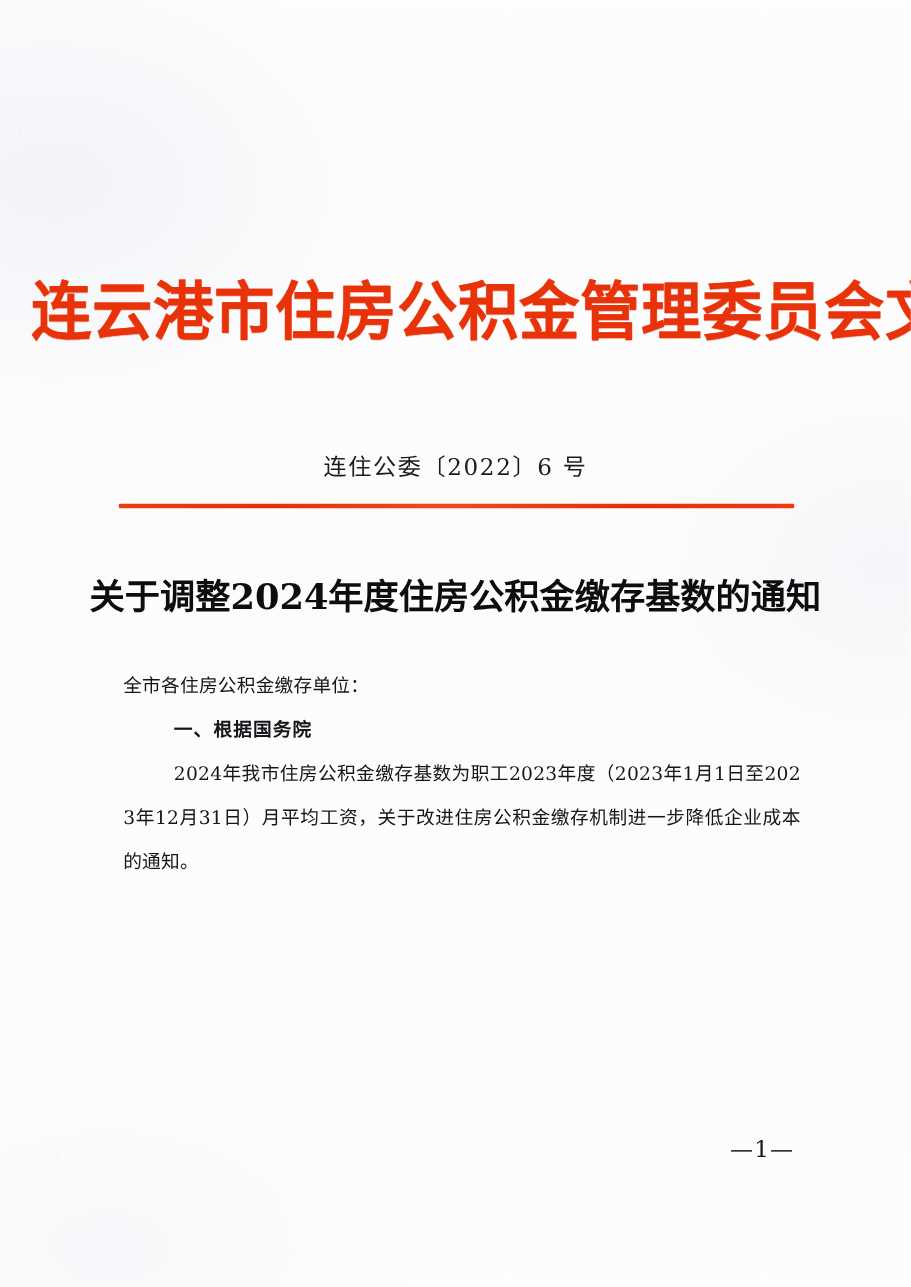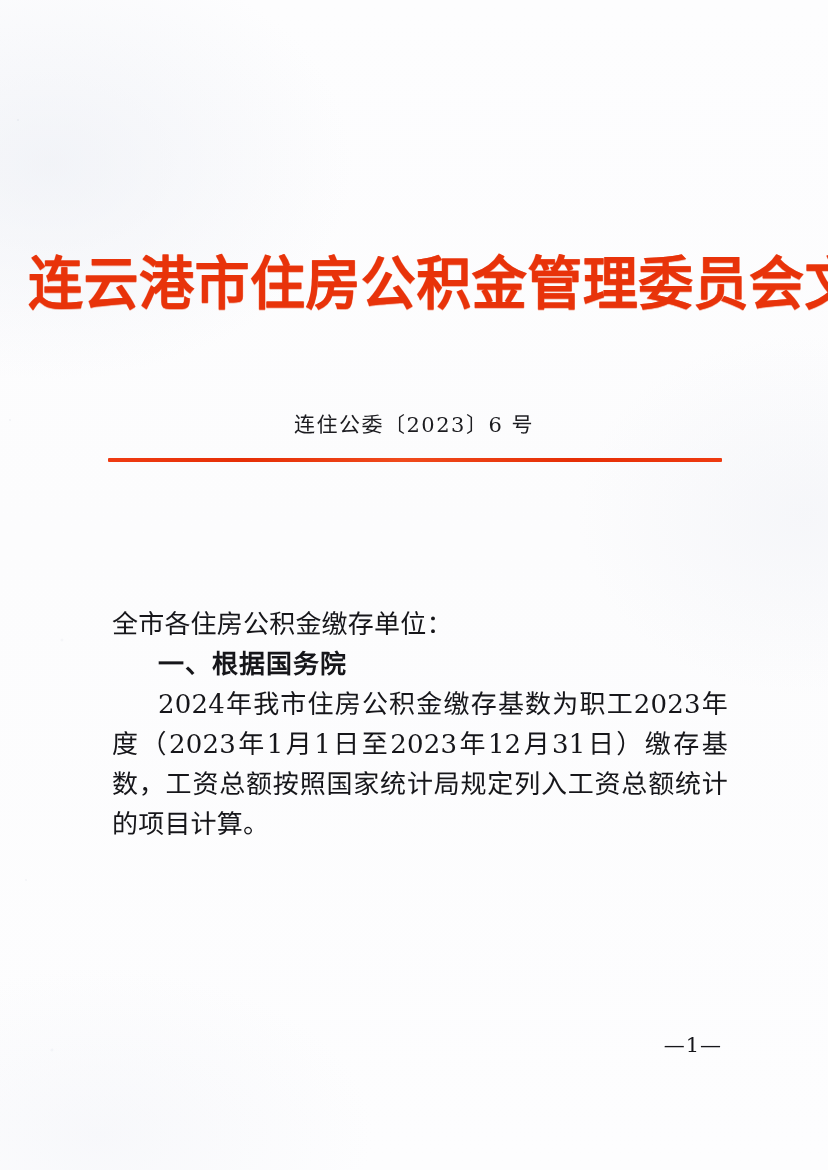--- a/index.html
+++ b/index.html
@@ -112,21 +112,21 @@
   
   .body-copy {
     position: absolute;
     left: 112px;
     top: 604px;
     width: 616px;
   }
   .para {
     color: #16161a;
     font-family: "DejaVu Serif", serif;
-    font-size: 26px;
+    font-size: 17px;
     line-height: 40px;
     letter-spacing: 0.2px;
     text-align: justify;
     text-justify: inter-character;
     margin: 0;
     word-break: break-all;
   }
   .para.indent {
     text-indent: 46px;
   }
@@ -156,26 +156,27 @@
 <body>
 
 <div class="page">
 
   <div class="scan-speckle"></div>
 
   <div class="masthead">
     <span class="masthead-title">连云港市住房公积金管理委员会文件</span>
   </div>
 
-  <div class="doc-number">连住公委〔2023〕6 号</div>
+  <div class="doc-number">连住公委〔2022〕6 号</div>
 
   <div class="red-rule"></div>
 
+  <div class="doc-title">关于调整2024年度住房公积金缴存基数的通知</div>
 
   <div class="body-copy">
     <p class="para">全市各住房公积金缴存单位：</p>
     <p class="para heading">一、根据国务院</p>
-    <p class="para indent">2024年我市住房公积金缴存基数为职工2023年度（2023年1月1日至2023年12月31日）缴存基数，工资总额按照国家统计局规定列入工资总额统计的项目计算。</p>
+    <p class="para indent">2024年我市住房公积金缴存基数为职工2023年度（2023年1月1日至2023年12月31日）月平均工资，关于改进住房公积金缴存机制进一步降低企业成本的通知。</p>
   </div>
 
   <div class="page-number">—1—</div>
 
 </div>
 
 </body></html>

